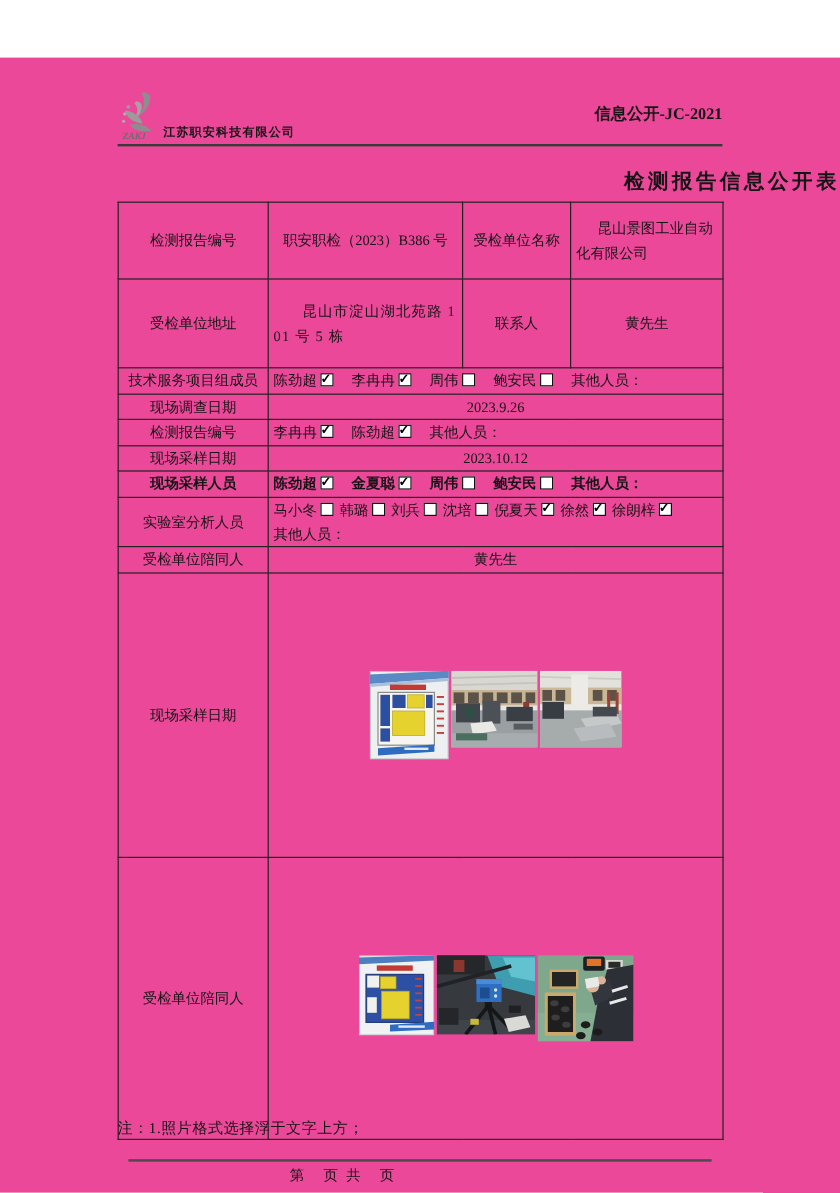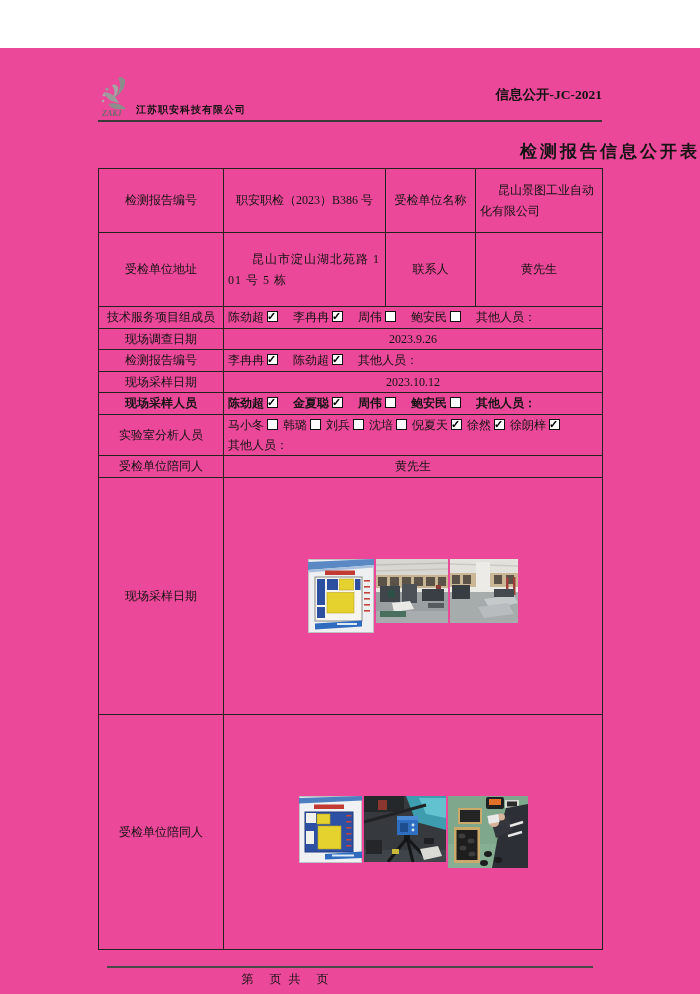--- a/index.html
+++ b/index.html
@@ -273,15 +273,16 @@
                   <ellipse cx="50" cy="64" rx="4" ry="3"></ellipse>
                 <ellipse cx="36" cy="67" rx="4" ry="3"></ellipse>
               </g>
             </svg>
           </div>
         </td>
       </tr>
     </tbody>
   </table>
 
+  <div class="note">注：1.照片格式选择浮于文字上方；</div>
   <div class="footrule"></div>
   <div class="footer">第　页 共　页</div>
 </div>
 
 </body></html>

